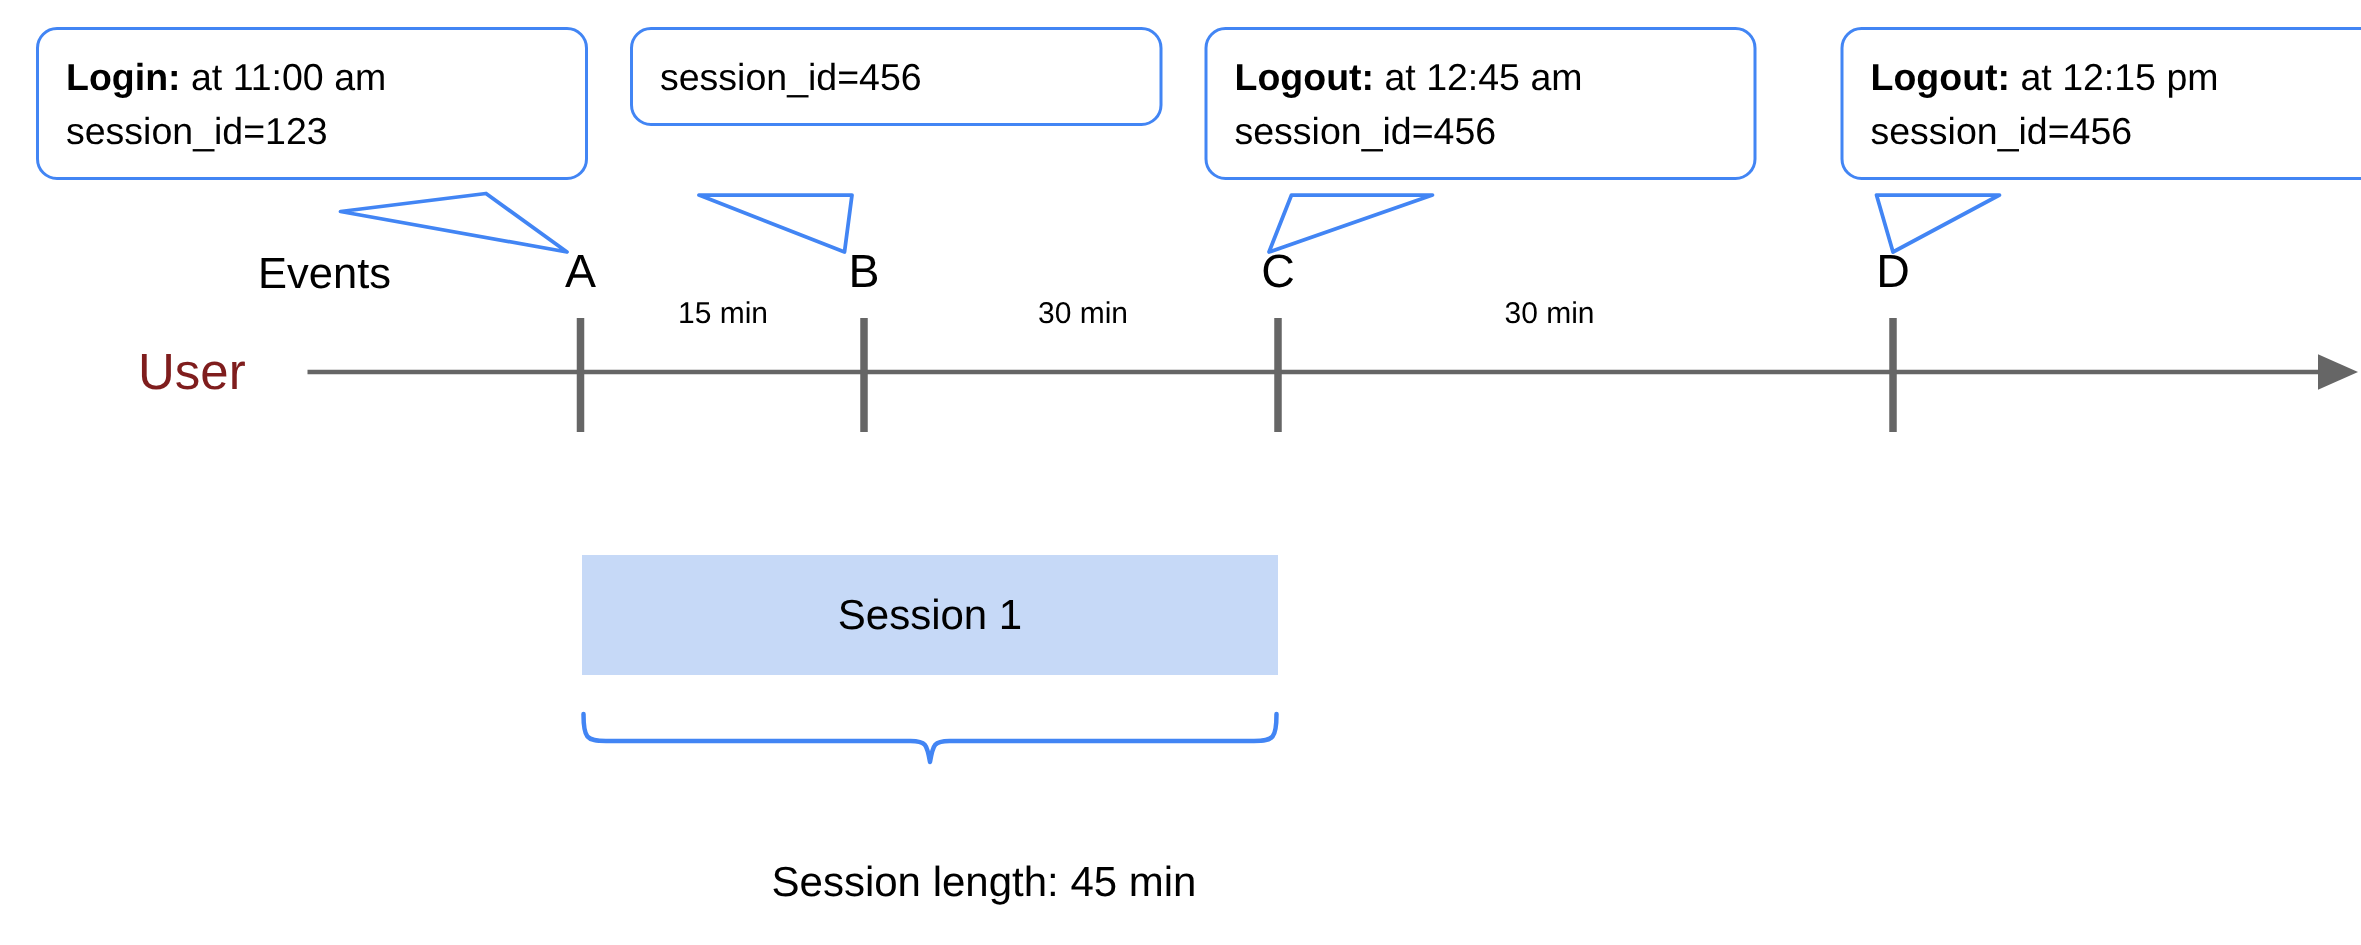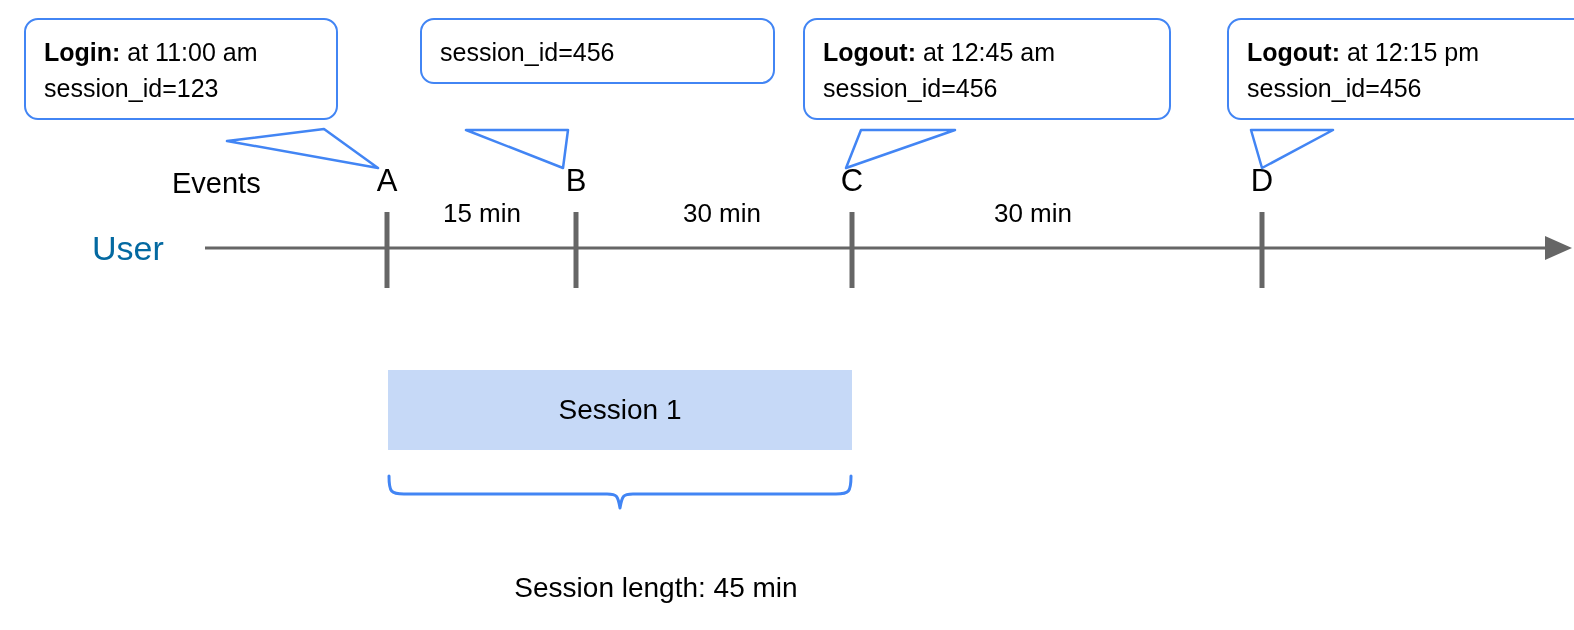--- a/index.html
+++ b/index.html
@@ -56,40 +56,40 @@
     left: 0;
     top: 0;
     width: 1574px;
     height: 630px;
     z-index: 1;
   }
 
   .row-label {
     position: absolute;
     font-size: 34px;
-    color: #0369a1;
+    color: #7f1d1d;
     white-space: nowrap;
   }
   .events-label {
     position: absolute;
     font-size: 29px;
     color: #000000;
     white-space: nowrap;
   }
   .event-marker-label {
     position: absolute;
     font-size: 31px;
     color: #000000;
     text-align: center;
     white-space: nowrap;
     transform: translateX(-50%);
   }
   .interval-label {
     position: absolute;
-    font-size: 26px;
+    font-size: 20px;
     color: #000000;
     text-align: center;
     white-space: nowrap;
     transform: translateX(-50%);
   }
 
   
   #session-bar {
     position: absolute;
     background: #C6D9F7;
@@ -146,21 +146,21 @@
 
     <path d="M 324,129 L 378,168 L 227,141 Z" fill="#ffffff" stroke="#4285F4" stroke-width="2.5" stroke-linejoin="round"></path>
 
     <path d="M 568,130 L 563,168 L 466,130 Z" fill="#ffffff" stroke="#4285F4" stroke-width="2.5" stroke-linejoin="round"></path>
 
     <path d="M 955,130 L 846,168 L 861,130 Z" fill="#ffffff" stroke="#4285F4" stroke-width="2.5" stroke-linejoin="round"></path>
 
     <path d="M 1333,130 L 1262,168 L 1251,130 Z" fill="#ffffff" stroke="#4285F4" stroke-width="2.5" stroke-linejoin="round"></path>
   </svg>
 
-  <div class="callout" style="left:24px; top:18px; width:314px;">
+  <div class="callout" style="left:24px; top:18px; width:368px;">
     <div class="callout-line">
       <span class="lead">Login:</span><span> at 11:00 am</span>
     </div>
     <div class="callout-line">session_id=123</div>
   </div>
 
   <div class="callout" style="left:420px; top:18px; width:355px;">
     <div class="callout-line">session_id=456</div>
   </div>
 

